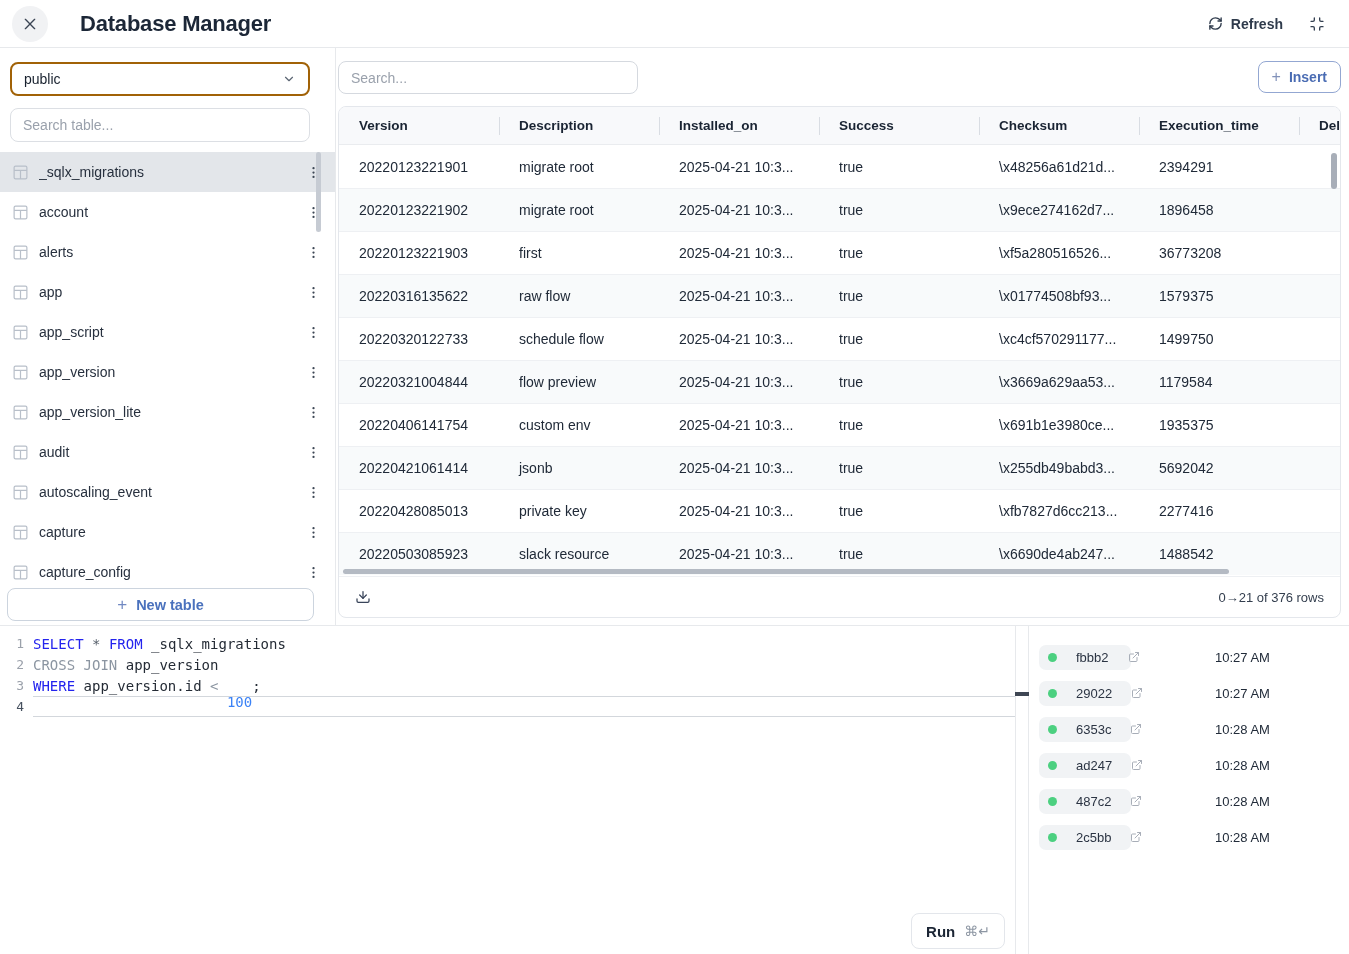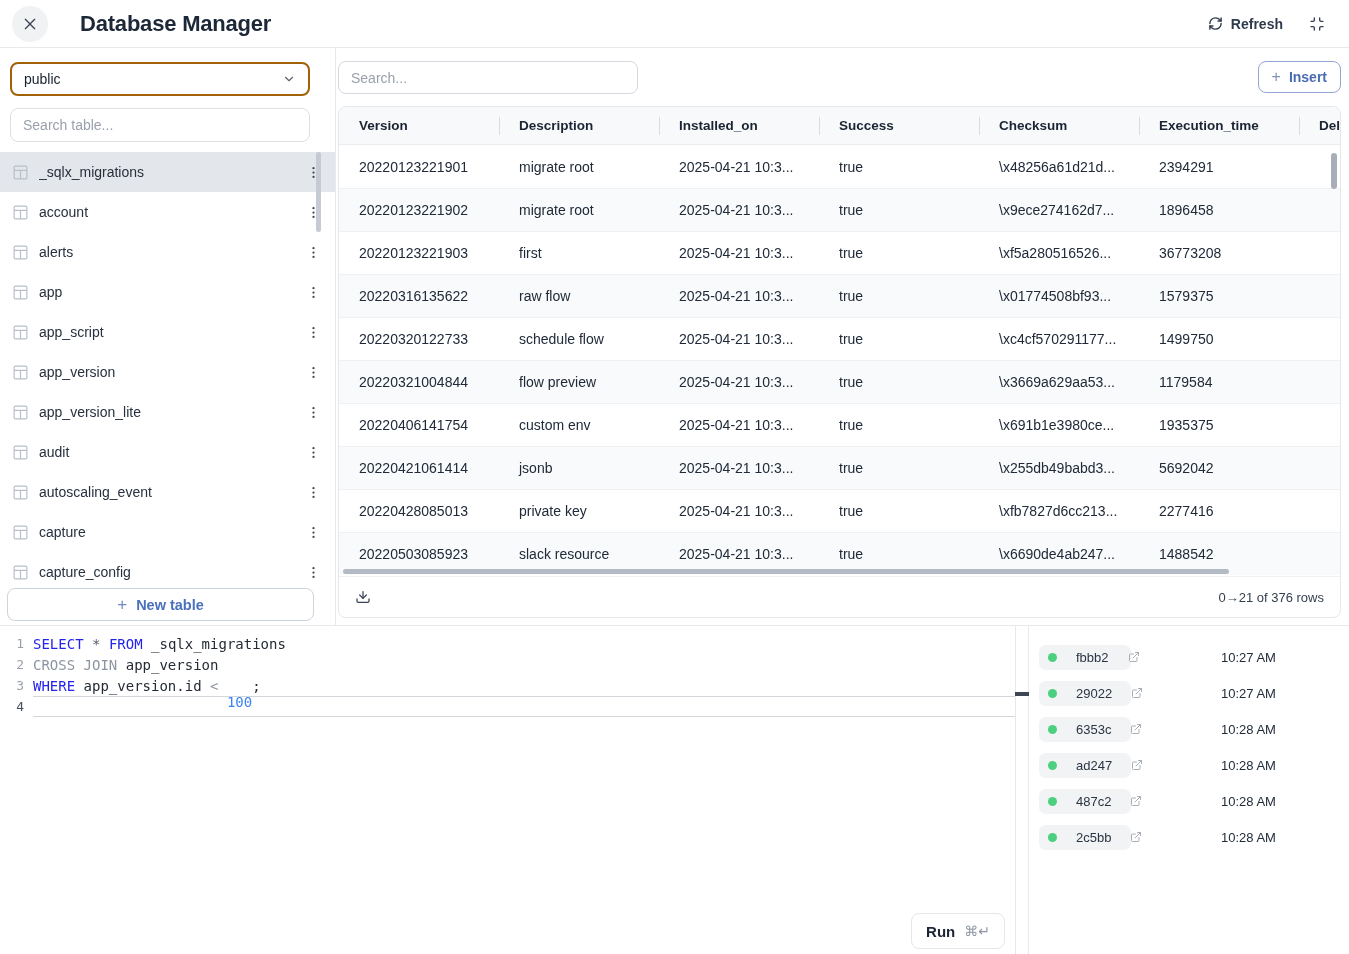--- a/index.html
+++ b/index.html
@@ -101,21 +101,21 @@
   .drag-handle { position: absolute; top: 66px; left: -1px; width: 14px; height: 4px;
     background: #3e4653; cursor: row-resize; }
 
   .results { flex: 1; border-left: 1px solid #e7e9ec; padding-top: 13px; }
   .result-row { height: 36px; display: flex; align-items: center; padding-left: 10px; position: relative; }
   .result-pill { width: 92px; height: 25px; background: #f1f3f5; border-radius: 7px; display: flex;
     align-items: center; padding: 0 9px; gap: 19px; cursor: pointer; }
   .status-dot { width: 9px; height: 9px; border-radius: 50%; background: #4cd080; flex: none; }
   .result-id { font-size: 13px; color: #2b3443; flex: 1; }
   .ext-link { display: flex; border: none; background: none; padding: 0; cursor: pointer; }
-  .result-time { position: absolute; left: 192px; font-size: 13px; color: #222c3a; }
+  .result-time { position: absolute; left: 186px; font-size: 13px; color: #222c3a; }
 </style>
 </head>
 <body>
 
 <div class="app">
 
   <header class="topbar">
     <button class="close-btn">
       <span style="display:flex;">
         <svg width="16" height="16" viewBox="0 0 24 24" fill="none" stroke="#3b4554" stroke-width="2" stroke-linecap="round">

